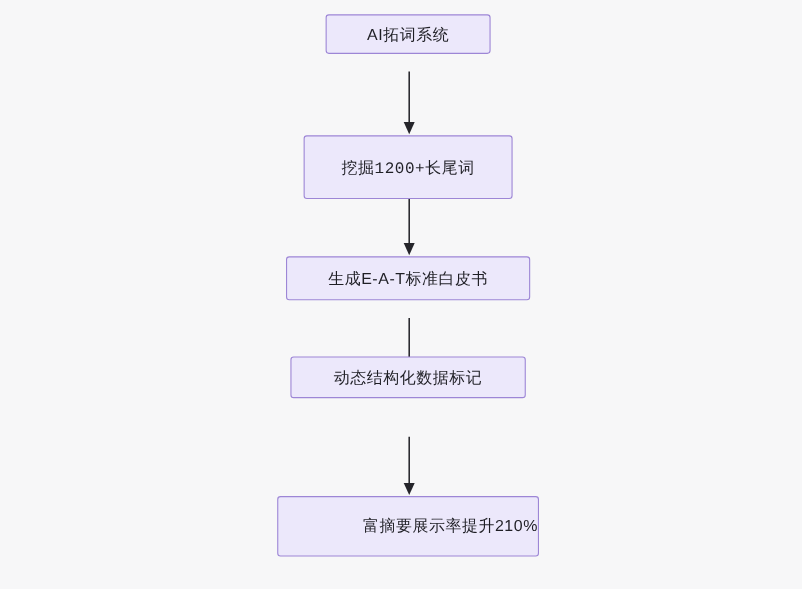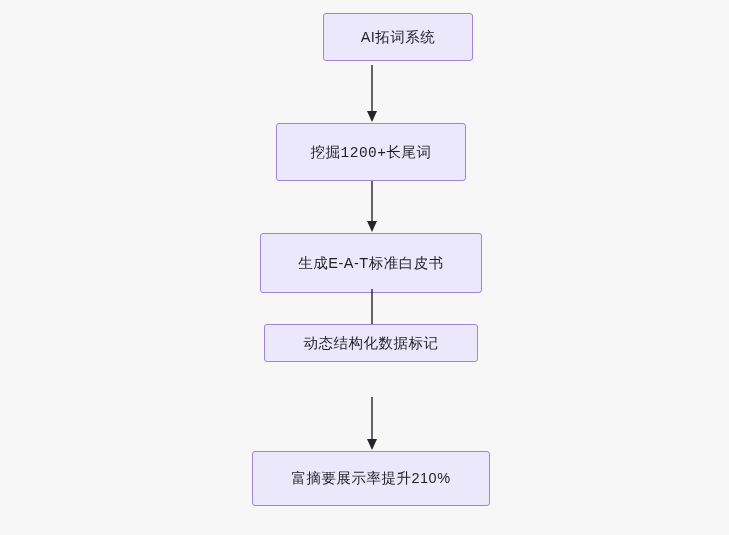--- a/index.html
+++ b/index.html
@@ -42,53 +42,53 @@
   }
   .edge polygon {
     fill: #25252b;
   }
 </style>
 </head>
 <body>
 
 <div id="flow">
 
-  <div class="node" style="left:296px; top:13px; width:150px; height:48px;margin-left:27px;">
+  <div class="node" style="left:296px; top:13px; width:150px; height:36px;">
     <span>AI拓词系统</span>
   </div>
 
   <svg class="edge" style="left:364px; top:65px; width:16px; height:58px;" viewBox="0 0 16 58">
     <line x1="8" y1="0" x2="8" y2="48"></line>
     <polygon points="8,57 3,46 13,46"></polygon>
   </svg>
 
   <div class="node" style="left:276px; top:123px; width:190px; height:58px;font-family:Liberation Mono, monospace;">
     <span>挖掘1200+长尾词</span>
   </div>
 
   <svg class="edge" style="left:364px; top:181px; width:16px; height:52px;" viewBox="0 0 16 52">
     <line x1="8" y1="0" x2="8" y2="42"></line>
     <polygon points="8,51 3,40 13,40"></polygon>
   </svg>
 
-  <div class="node" style="left:260px; top:233px; width:222px; height:60px;">
+  <div class="node" style="left:260px; top:233px; width:222px; height:40px;">
     <span>生成E-A-T标准白皮书</span>
   </div>
 
   <svg class="edge" style="left:364px; top:289px; width:16px; height:53px;" viewBox="0 0 16 53">
     <line x1="8" y1="0" x2="8" y2="43"></line>
     <polygon points="8,52 3,41 13,41"></polygon>
   </svg>
 
   <div class="node" style="left:264px; top:324px; width:214px; height:38px;">
     <span>动态结构化数据标记</span>
   </div>
 
   <svg class="edge" style="left:364px; top:397px; width:16px; height:54px;" viewBox="0 0 16 54">
     <line x1="8" y1="0" x2="8" y2="44"></line>
     <polygon points="8,53 3,42 13,42"></polygon>
   </svg>
 
-  <div class="node" style="left:252px; top:451px; width:238px; height:55px;">
+  <div class="node" style="left:252px; top:451px; width:238px; height:55px;justify-content:flex-end;">
     <span>富摘要展示率提升210%</span>
   </div>
 
 </div>
 
 </body></html>

